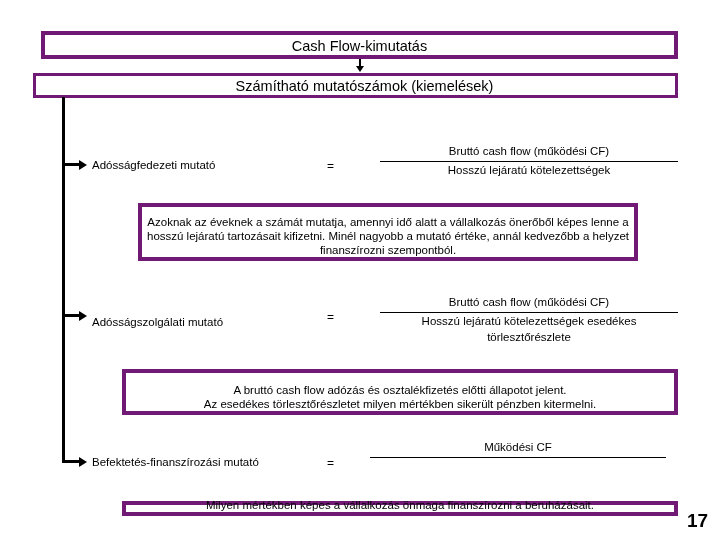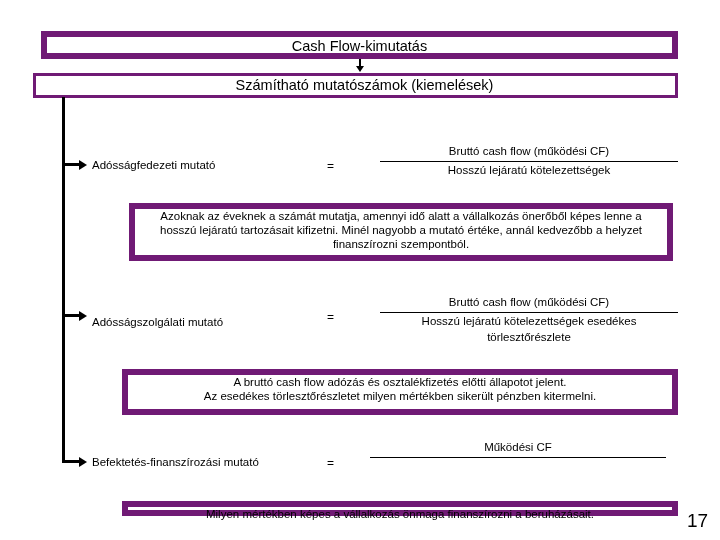--- a/index.html
+++ b/index.html
@@ -14,25 +14,25 @@
     background: #ffffff;
     font-family: "Liberation Sans", sans-serif;
     color: #000000;
     overflow: hidden;
   }
 
   .box {
     position: absolute;
     box-sizing: border-box;
     background: #ffffff;
-    border: 6px solid #701a75;
+    border: 4px solid #701a75;
     display: flex;
     flex-direction: column;
     align-items: center;
-    justify-content: flex-start;
+    justify-content: flex-end;
   }
   .box.thick { border-width: 3px; padding-left: 18px; }
 
   .title-text {
     font-size: 14.5px;
     line-height: 1.25;
     text-align: center;
     white-space: nowrap;
   }
 
@@ -108,21 +108,21 @@
     width: 0;
     height: 0;
     border-left: 4px solid transparent;
     border-right: 4px solid transparent;
     border-top: 6px solid #000000;
   }
 
   .page-num {
     position: absolute;
     font-size: 19px;
-    font-weight: normal;
+    font-weight: bold;
     line-height: 1;
   }
 </style>
 </head>
 <body>
 
 <div id="slide">
 
   <div class="box" style="left:41px; top:31px; width:637px; height:28px;">
     <div class="title-text">Cash Flow-kimutatás</div>
@@ -142,21 +142,21 @@
 
   <div class="ind-label" style="left:92px; top:159px;">Adósságfedezeti mutató</div>
   <div class="eq" style="left:327px; top:160px;">=</div>
 
   <div class="frac" style="left:380px; top:143px; width:298px;">
     <div class="num">Bruttó cash flow (működési CF)</div>
     <div class="bar"></div>
     <div class="den">Hosszú lejáratú kötelezettségek</div>
   </div>
 
-  <div class="box" style="left:129px; top:203px; width:544px; height:58px;">
+  <div class="box" style="left:138px; top:203px; width:500px; height:58px;">
     <div class="expl-line">Azoknak az éveknek a számát mutatja, amennyi idő alatt a vállalkozás önerőből képes lenne a</div>
     <div class="expl-line">hosszú lejáratú tartozásait kifizetni. Minél nagyobb a mutató értéke, annál kedvezőbb a helyzet</div>
     <div class="expl-line">finanszírozni szempontból.</div>
   </div>
 
   <div class="arrow-stem" style="left:62px; top:314px; width:18px;"></div>
   <div class="arrow-head-right" style="left:79px; top:311px;"></div>
 
   <div class="ind-label" style="left:92px; top:310px;margin-top:6px;">Adósságszolgálati mutató</div>
   <div class="eq" style="left:327px; top:311px;">=</div>

